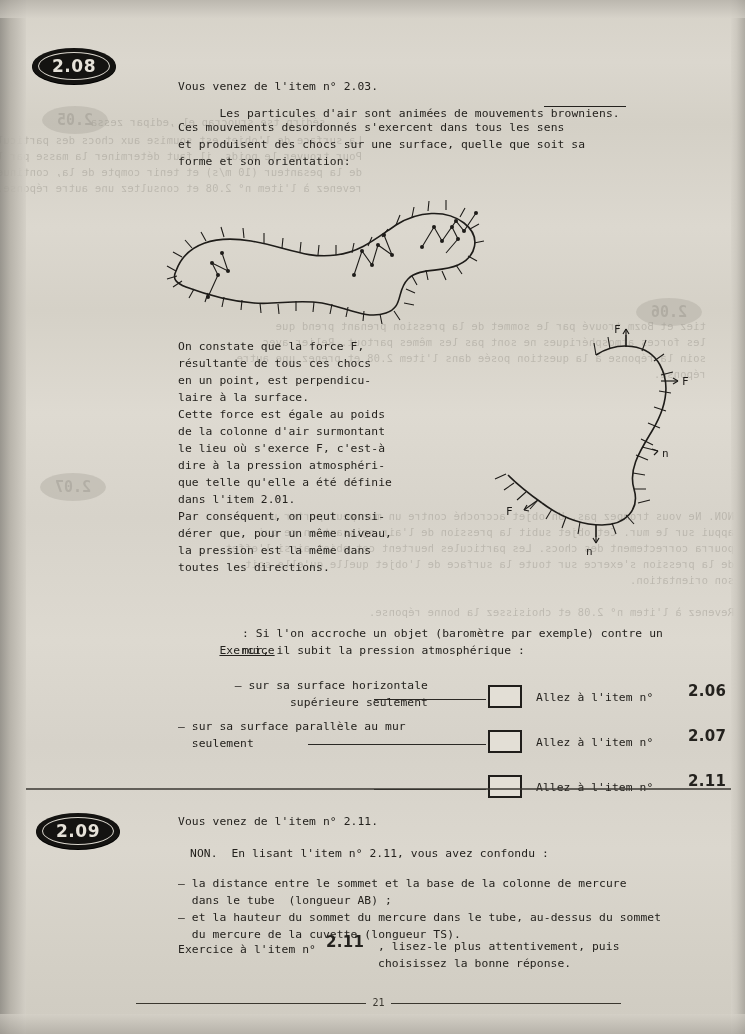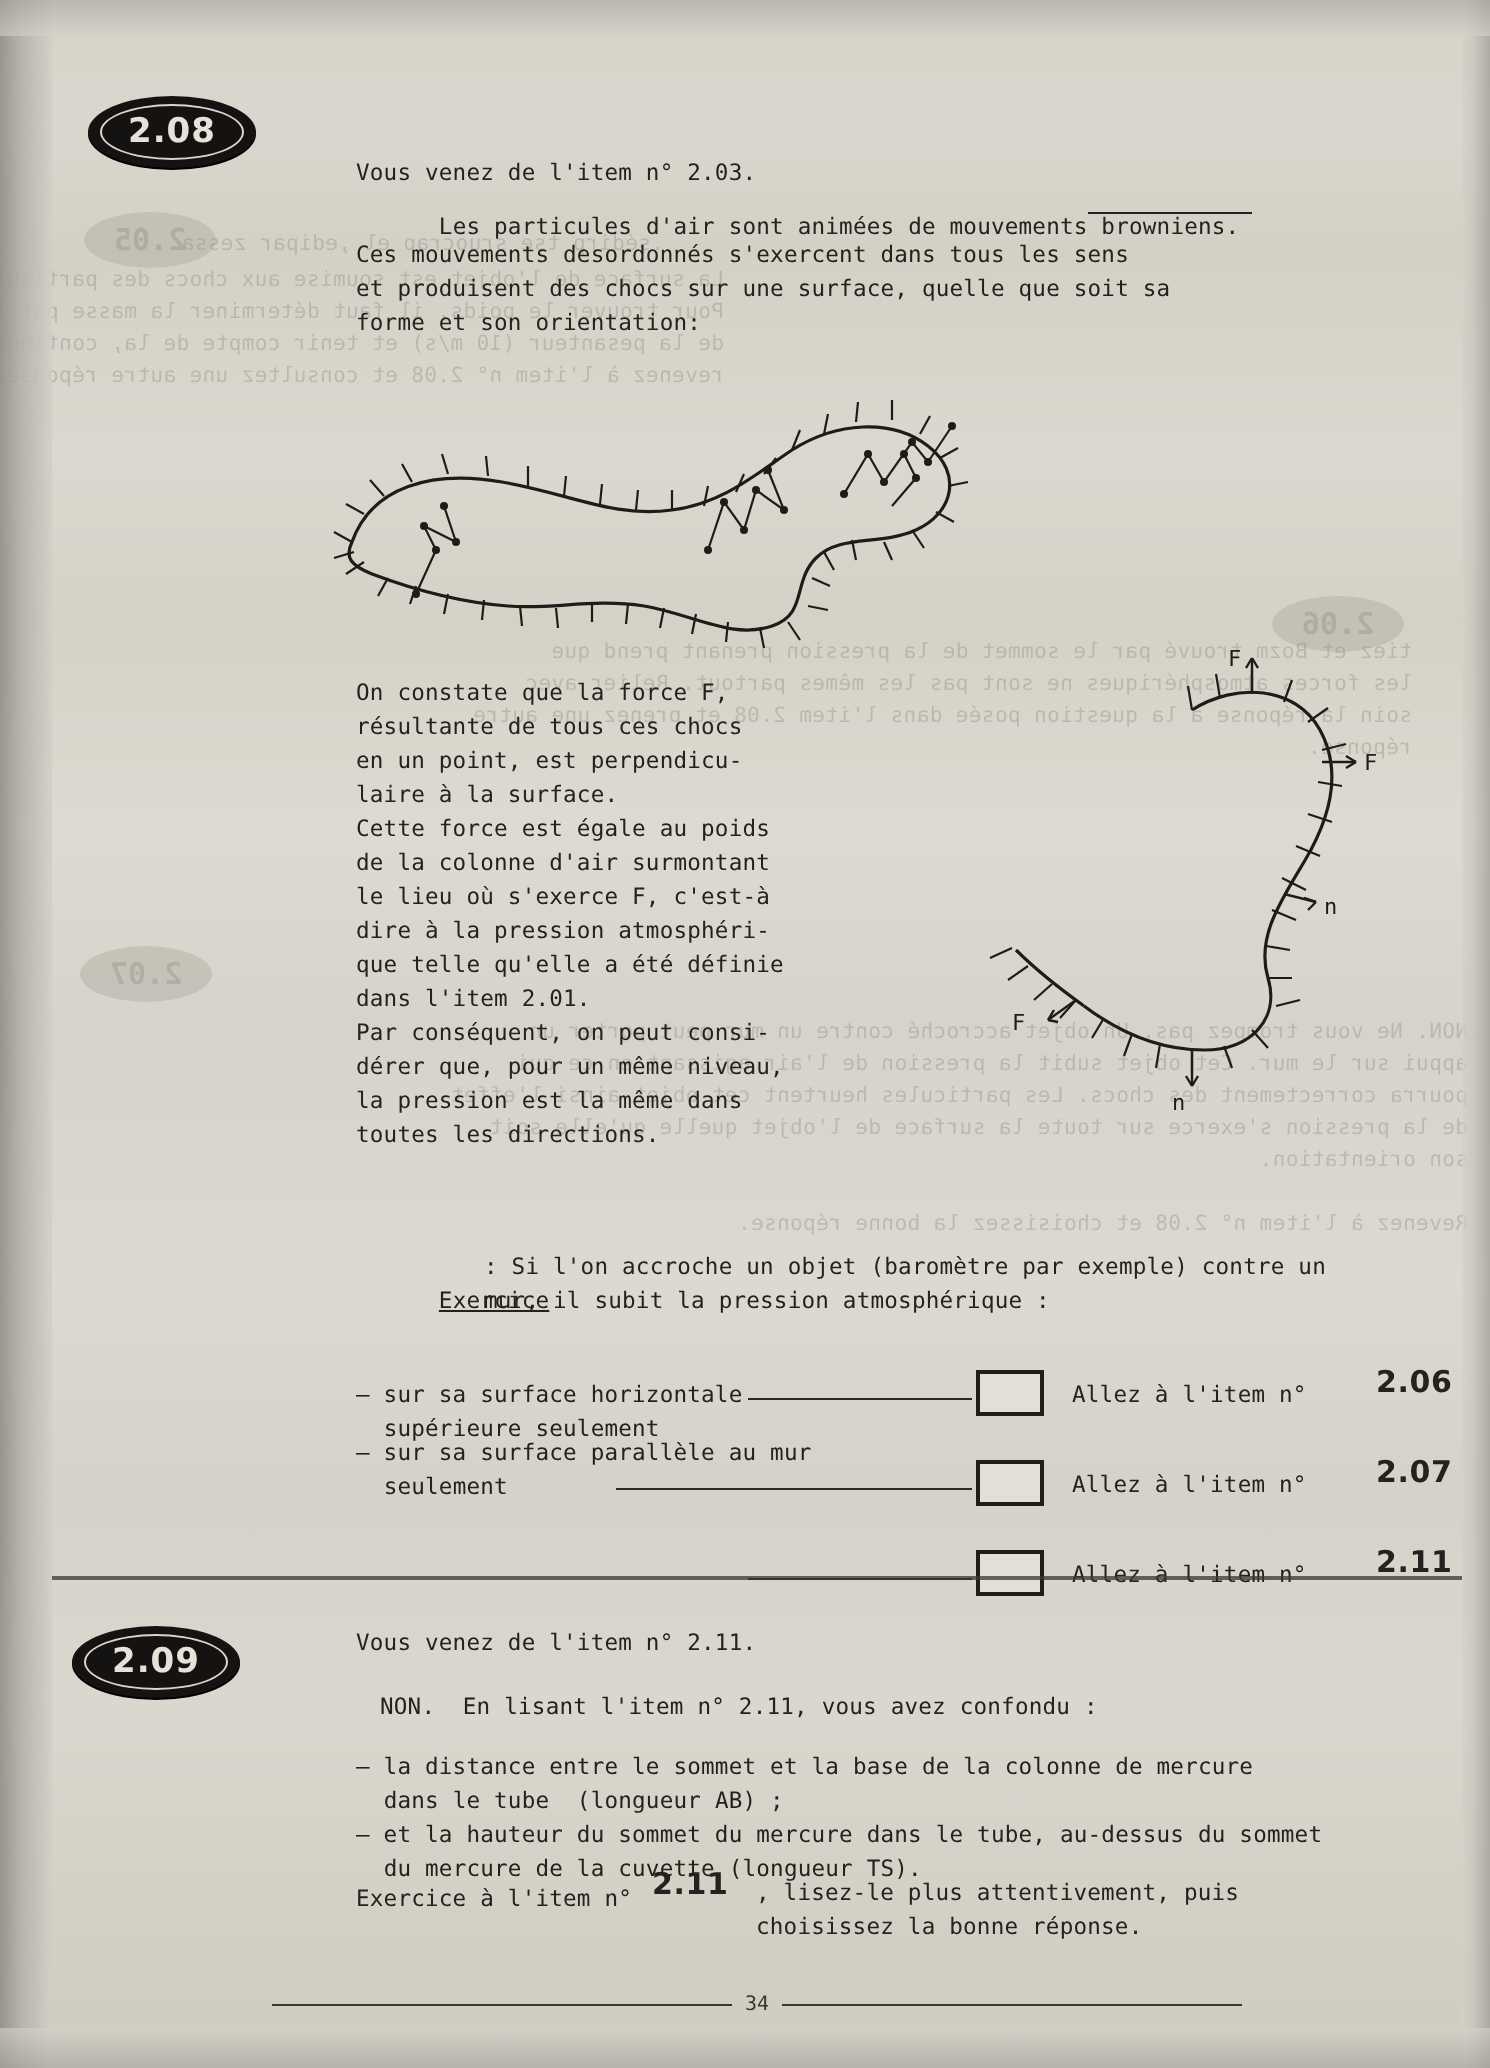--- a/index.html
+++ b/index.html
@@ -203,21 +203,21 @@
 soin la réponse à la question posée dans l'item 2.08 et prenez une autre
 réponse.</div>
     <div class="ghost" style="left:8px; top:490px; width:700px;">NON. Ne vous trompez pas. Un objet accroché contre un mur peut porter un
 appui sur le mur. Cet objet subit la pression de l'air agissant en ce qui
 pourra correctement des chocs. Les particules heurtent cet objet ainsi l'effet
 de la pression s'exerce sur toute la surface de l'objet quelle qu'elle soit
 son orientation.
 
 Revenez à l'item n° 2.08 et choisissez la bonne réponse.</div>
 
-    <div class="badge" style="left:18px; top:30px;">
+    <div class="badge" style="left:6px; top:30px;">
       <div class="inner"></div>
       <div class="num">2.08</div>
     </div>
 
     <div class="txt" style="left:152px; top:37px; width:520px;margin-top:23px;">Vous venez de l'item n° 2.03.</div>
 
     <div class="txt" style="left:152px; top:70px; width:540px;">
       <span>Les particules d'air sont animées de mouvements browniens.</span>
     </div>
     <div style="position:absolute; left:518px; top:88px; width:82px; border-top:1.3px solid #24221e;"></div>
@@ -320,21 +320,21 @@
       </g>
     </svg>
 
     <div class="txt" style="left:152px; top:607px;">
       <span class="u">Exercice</span>
     </div>
     <div class="txt" style="left:216px; top:607px; width:490px;">: Si l'on accroche un objet (baromètre par exemple) contre un
 mur, il subit la pression atmosphérique :</div>
 
     <div style="position:absolute; left:152px; top:655px; width:560px; height:34px;">
-      <div class="txt" style="left:0; top:16px; width:250px;">– sur sa surface horizontale
+      <div class="txt" style="left:0; top:4px; width:250px;text-align:right;">– sur sa surface horizontale
   supérieure seulement</div>
       <div class="dotline" style="left:196px; top:26px; width:112px;"></div>
       <div class="answer-box" style="left:310px; top:12px;"></div>
       <div class="txt" style="left:358px; top:16px;">Allez à l'item n°</div>
       <div class="txt itemref" style="left:510px; top:10px;">2.06</div>
     </div>
 
     <div style="position:absolute; left:152px; top:700px; width:560px; height:34px;">
       <div class="txt" style="left:0; top:0; width:260px;">– sur sa surface parallèle au mur
   seulement</div>
@@ -366,21 +366,21 @@
   du mercure de la cuvette (longueur TS).</div>
 
     <div style="position:absolute; left:152px; top:920px; width:560px;">
       <span class="txt" style="position:relative; left:0; top:0;">Exercice à l'item n°</span>
       <span class="txt itemref" style="position:absolute; left:148px; top:-4px;">2.11</span>
       <span class="txt" style="position:absolute; left:200px; top:0; width:400px;">, lisez-le plus attentivement, puis
 choisissez la bonne réponse.</span>
     </div>
 
     <div class="pagenum">
-      <span class="bar"></span><span>34</span><span class="bar"></span>
+      <span class="bar"></span><span>21</span><span class="bar"></span>
     </div>
   </div>
 
   <div class="edge-left"></div>
   <div class="edge-right"></div>
   <div class="edge-top"></div>
   <div class="edge-bottom"></div>
 </div>
 
 </body></html>

